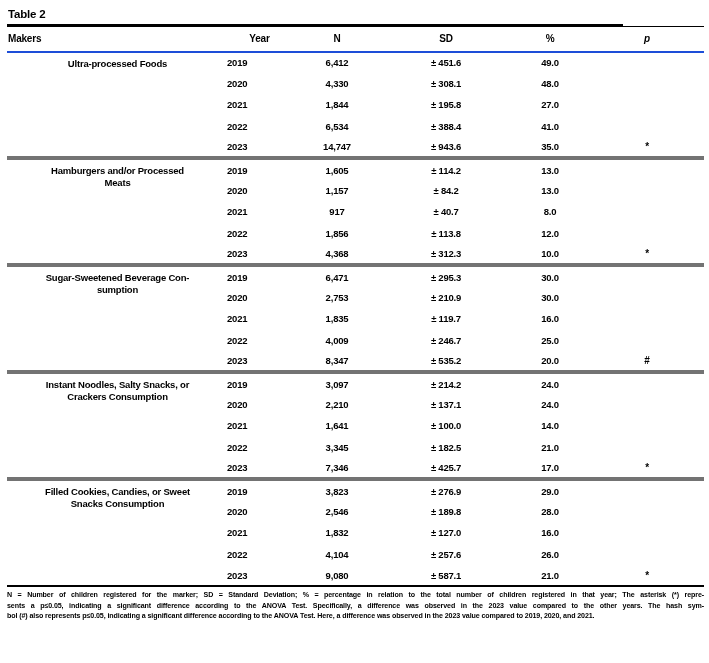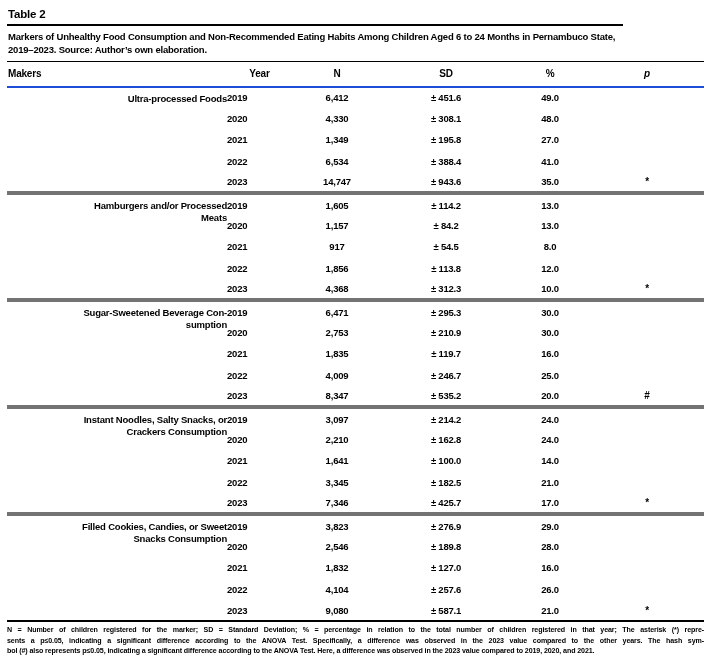--- a/index.html
+++ b/index.html
@@ -53,21 +53,21 @@
     height: 21.4px;
     vertical-align: middle;
     padding: 0;
   }
   tbody tr.group-first:not(:first-child) td { border-top: 4px solid #737373; }
   td.marker-cell {
     vertical-align: top;
     padding-top: 5px;
     padding-left: 1px;
     line-height: 11.5px;
-    text-align: right;
+    text-align: center;
     margin-left: 21px;
   }
   td.year { text-align: left; }
   td.n, td.sd, td.pct, td.p { text-align: center; }
   td.p { font-size: 10px; }
   .footnote {
     margin-top: 3px;
     font-size: 7.1px;
     font-weight: 700;
     line-height: 10.3px;
@@ -78,24 +78,20 @@
   .footnote .fline.stretch { text-align-last: justify; }
 </style>
 </head>
 <body>
 
 <div class="page">
 
   <div class="table-label">Table 2</div>
   <div class="rule-thick"></div>
 
-  <div class="caption">
-    <div>Markers of Unhealthy Food Consumption and Non-Recommended Eating Habits Among Children Aged 6 to 24 Months in Pernambuco State,</div>
-    <div>2019–2023. Source: Author’s own elaboration.</div>
-  </div>
 
   <table class="data">
     <colgroup>
       <col class="c-makers">
         <col class="c-year">
         <col class="c-n">
         <col class="c-sd">
         <col class="c-pct">
         <col class="c-p">
     </colgroup>
@@ -122,21 +118,21 @@
         </tr>
         <tr>
           <td class="year">2020</td>
           <td class="n">4,330</td>
           <td class="sd">± 308.1</td>
           <td class="pct">48.0</td>
           <td class="p"></td>
         </tr>
         <tr>
           <td class="year">2021</td>
-          <td class="n">1,349</td>
+          <td class="n">1,844</td>
           <td class="sd">± 195.8</td>
           <td class="pct">27.0</td>
           <td class="p"></td>
         </tr>
         <tr>
           <td class="year">2022</td>
           <td class="n">6,534</td>
           <td class="sd">± 388.4</td>
           <td class="pct">41.0</td>
           <td class="p"></td>
@@ -162,21 +158,21 @@
         <tr>
           <td class="year">2020</td>
           <td class="n">1,157</td>
           <td class="sd">± 84.2</td>
           <td class="pct">13.0</td>
           <td class="p"></td>
         </tr>
         <tr>
           <td class="year">2021</td>
           <td class="n">917</td>
-          <td class="sd">± 54.5</td>
+          <td class="sd">± 40.7</td>
           <td class="pct">8.0</td>
           <td class="p"></td>
         </tr>
         <tr>
           <td class="year">2022</td>
           <td class="n">1,856</td>
           <td class="sd">± 113.8</td>
           <td class="pct">12.0</td>
           <td class="p"></td>
         </tr>
@@ -233,21 +229,21 @@
           </td>
           <td class="year">2019</td>
           <td class="n">3,097</td>
           <td class="sd">± 214.2</td>
           <td class="pct">24.0</td>
           <td class="p"></td>
         </tr>
         <tr>
           <td class="year">2020</td>
           <td class="n">2,210</td>
-          <td class="sd">± 162.8</td>
+          <td class="sd">± 137.1</td>
           <td class="pct">24.0</td>
           <td class="p"></td>
         </tr>
         <tr>
           <td class="year">2021</td>
           <td class="n">1,641</td>
           <td class="sd">± 100.0</td>
           <td class="pct">14.0</td>
           <td class="p"></td>
         </tr>

